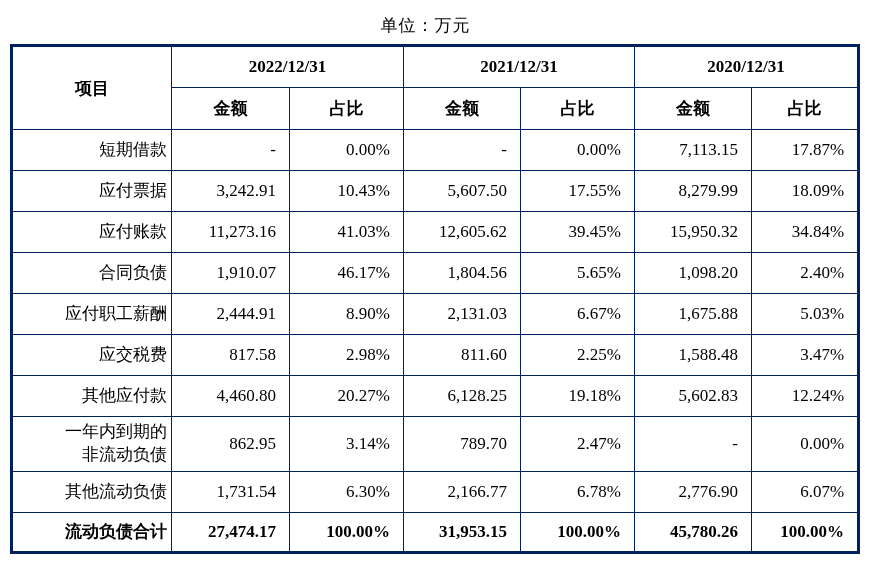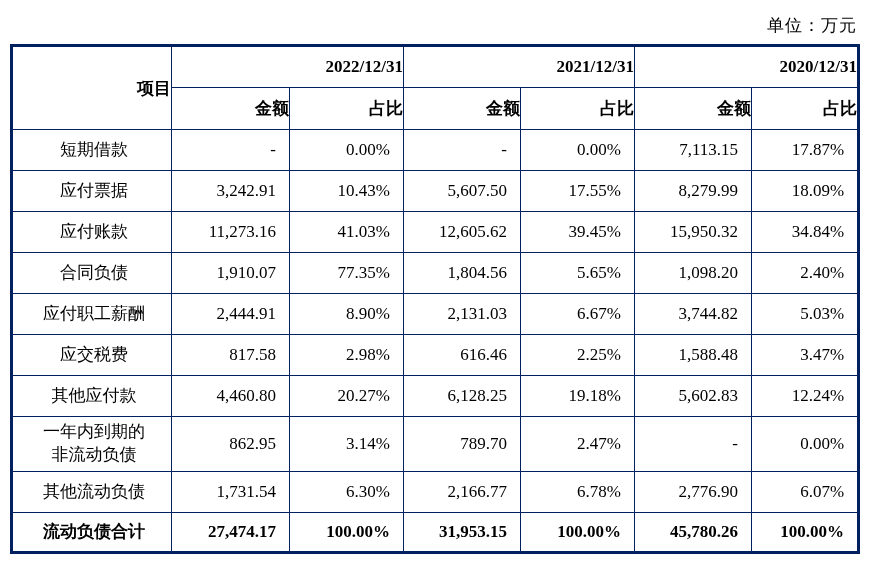--- a/index.html
+++ b/index.html
@@ -12,23 +12,23 @@
   .page {
     position: relative;
     width: 884px;
     height: 566px;
     background: #ffffff;
     overflow: hidden;
   }
   .unit-label {
     position: absolute;
     top: 14px;
-    left: 10px;
+    left: 2px;
     width: 847px;
-    text-align: right;
+    text-align: center;
     font-size: 17px;
     letter-spacing: 1px;
   }
   table.fin-table {
     position: absolute;
     top: 44px;
     left: 10px;
     border-collapse: collapse;
     table-layout: fixed;
     width: 847px;
@@ -36,31 +36,31 @@
   }
   .fin-table th, .fin-table td {
     border: 1px solid #002060;
     font-size: 17px;
     font-weight: normal;
     padding: 0;
     overflow: hidden;
   }
   .fin-table thead th {
     font-weight: bold;
-    text-align: right;
+    text-align: center;
     font-size: 17px;
   }
   .fin-table tr.hdr-dates { height: 42px; }
   .fin-table tr.hdr-sub   { height: 42px; }
   .fin-table tbody tr     { height: 41px; }
   .fin-table tbody tr.tall  { height: 55px; }
   .fin-table tbody tr.total { height: 40px; }
   .fin-table tbody tr.total td { font-weight: bold; }
   td.label {
-    text-align: center;
+    text-align: right;
     padding-left: 8px;
     padding-right: 4px;
     white-space: pre-line;
     line-height: 1.35;
   }
   td.num {
     text-align: right;
     padding-right: 13px;
   }
 </style>
@@ -121,40 +121,40 @@
           <td class="num">11,273.16</td>
           <td class="num">41.03%</td>
           <td class="num">12,605.62</td>
           <td class="num">39.45%</td>
           <td class="num">15,950.32</td>
           <td class="num">34.84%</td>
         </tr>
         <tr>
           <td class="label">合同负债</td>
           <td class="num">1,910.07</td>
-          <td class="num">77.35%</td>
+          <td class="num">46.17%</td>
           <td class="num">1,804.56</td>
           <td class="num">5.65%</td>
           <td class="num">1,098.20</td>
           <td class="num">2.40%</td>
         </tr>
         <tr>
           <td class="label">应付职工薪酬</td>
           <td class="num">2,444.91</td>
           <td class="num">8.90%</td>
           <td class="num">2,131.03</td>
           <td class="num">6.67%</td>
-          <td class="num">3,744.82</td>
+          <td class="num">1,675.88</td>
           <td class="num">5.03%</td>
         </tr>
         <tr>
           <td class="label">应交税费</td>
           <td class="num">817.58</td>
           <td class="num">2.98%</td>
-          <td class="num">616.46</td>
+          <td class="num">811.60</td>
           <td class="num">2.25%</td>
           <td class="num">1,588.48</td>
           <td class="num">3.47%</td>
         </tr>
         <tr>
           <td class="label">其他应付款</td>
           <td class="num">4,460.80</td>
           <td class="num">20.27%</td>
           <td class="num">6,128.25</td>
           <td class="num">19.18%</td>

